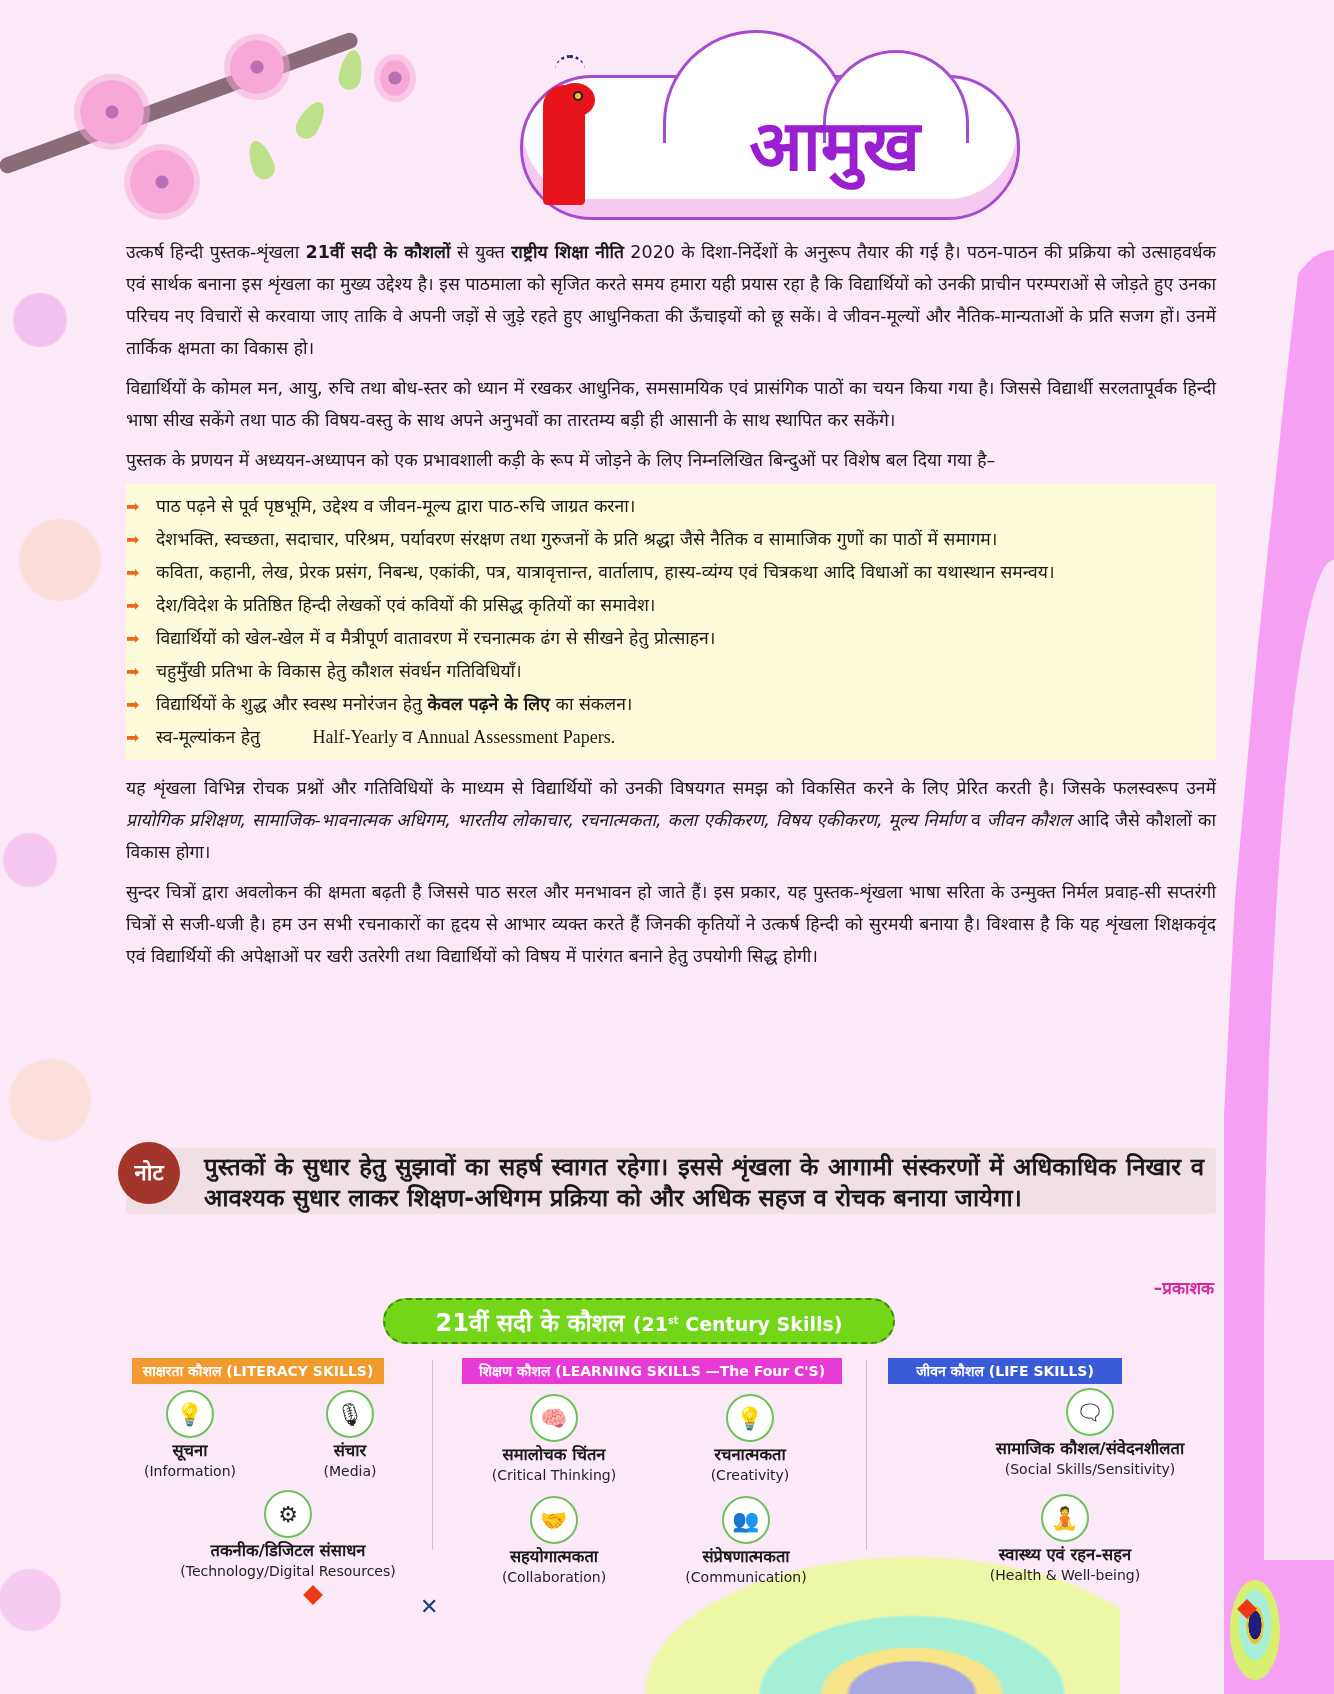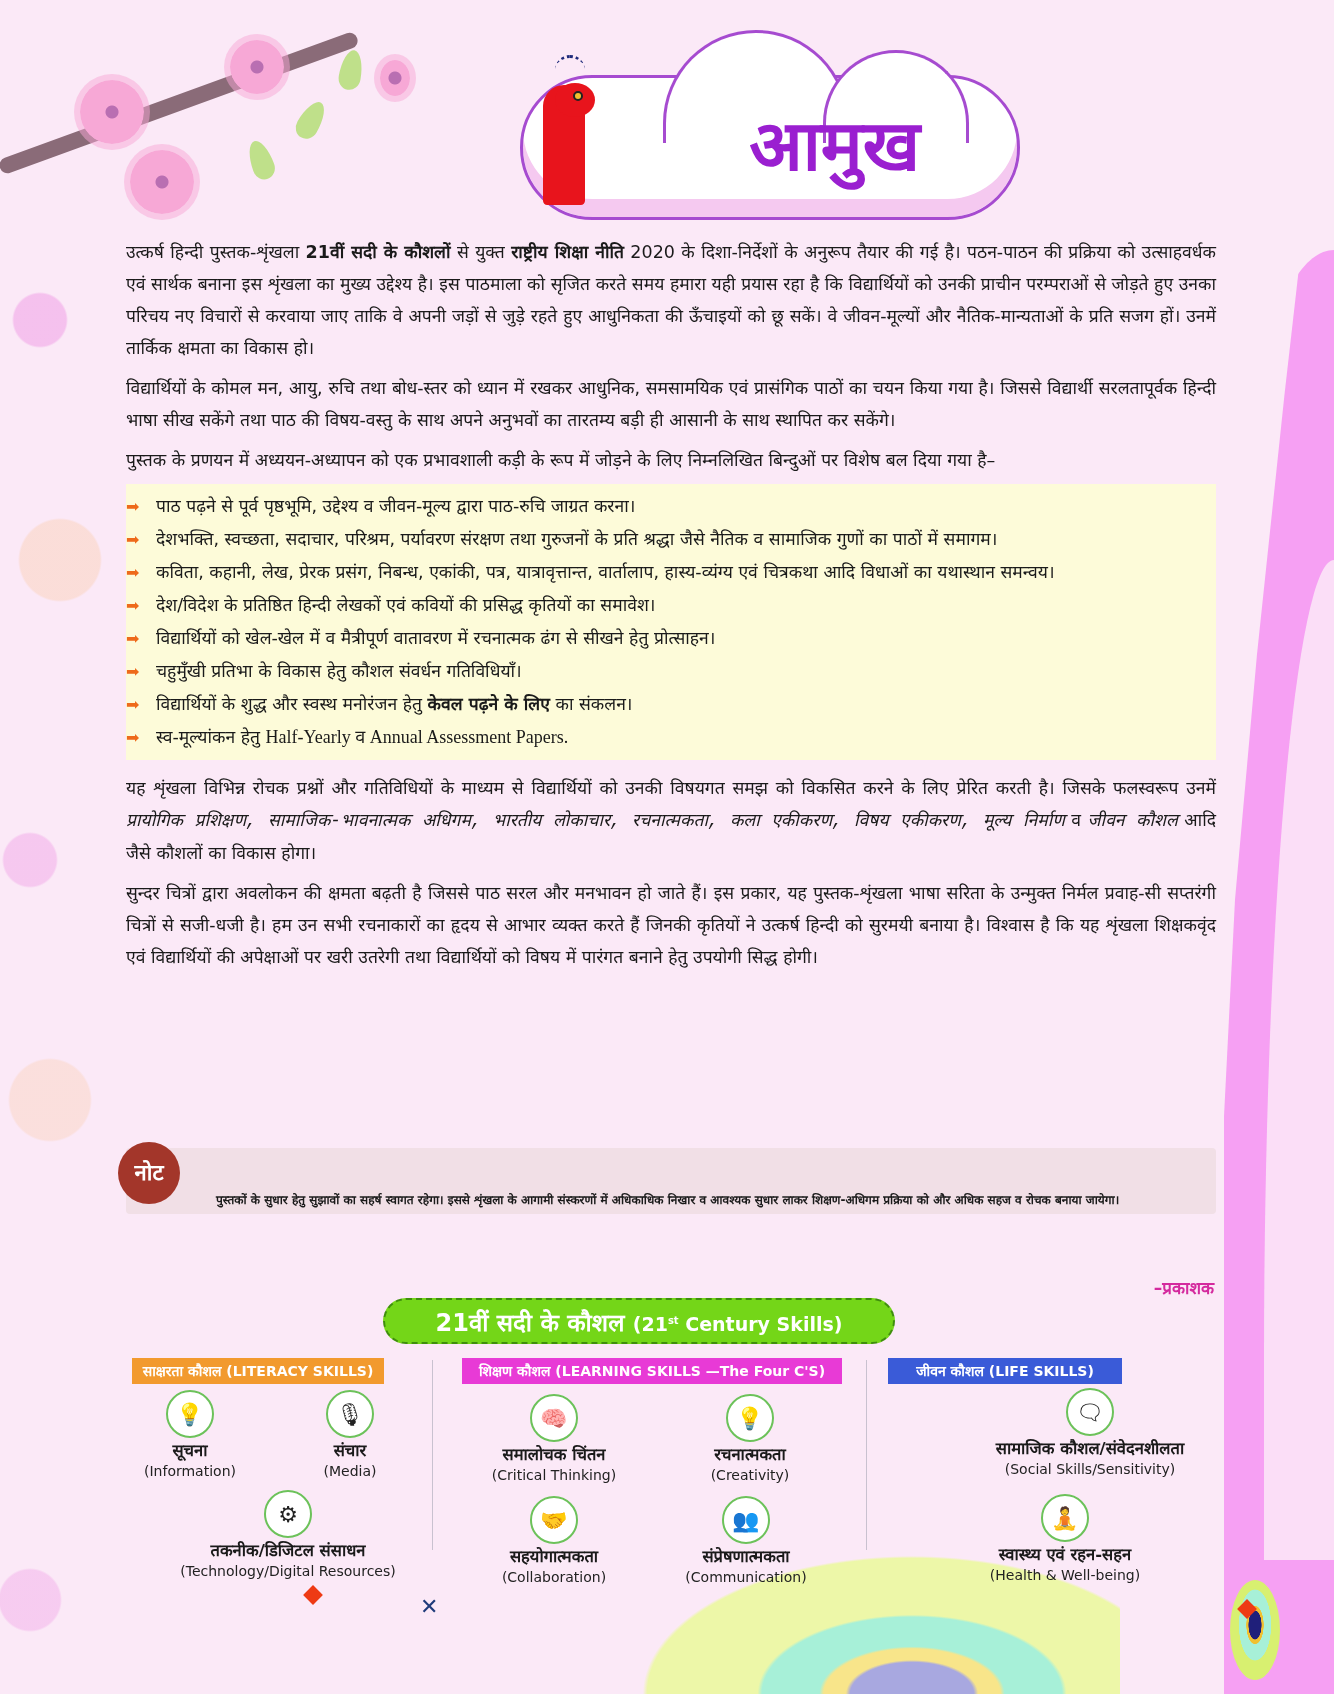--- a/index.html
+++ b/index.html
@@ -54,37 +54,37 @@
   .peacock .eye { position: absolute; left: 38px; top: 36px; width: 10px; height: 10px; background: #f2c030; border-radius: 50%; border: 2px solid #222; }
   .peacock .crest { position: absolute; left: 20px; top: 0; width: 30px; height: 30px; border-top: 3px dotted #1e2a7a; border-radius: 50% 50% 0 0; }
   .title {
     position: absolute; left: 620px; top: 95px; width: 300px; text-align: right;
     font-family: "DejaVu Sans", sans-serif; font-size: 70px; font-weight: bold; color: #9a1fd0;
   }
   
   .content { position: absolute; left: 126px; top: 236px; width: 1090px; font-size: 17.5px; line-height: 32px; }
   .para { margin-bottom: 8px; text-align: justify; }
   .para b { font-weight: bold; }
-  .para i { font-style: italic; font-family: Liberation Mono, monospace; }
+  .para i { font-style: italic; }
   .bullets {
     background: #fdfbd9; margin: 6px 0 12px 0; padding: 6px 10px 6px 0; width: 1090px;
   }
   .bullet { display: flex; align-items: flex-start; }
   .bullet .arrow { width: 30px; flex-shrink: 0; color: #ee6a1a; font-size: 16px; padding-top: 1px; }
   .bullet .btext b { font-weight: bold; margin-top: 30px; }
-  .bullet .en { font-family: "Liberation Serif", serif; font-size: 18px; }
+  .bullet .en { font-family: "Liberation Serif", serif; font-size: 18px; margin-left: 47px; }
   .note {
     position: absolute; left: 126px; top: 1148px; width: 1090px; height: 66px;
     background: #f1dfe6; border-radius: 4px;
   }
   .note-badge {
     position: absolute; left: 118px; top: 1142px; width: 62px; height: 62px; border-radius: 50%;
     background: #a3362a; color: #fff; font-weight: bold; font-size: 22px; text-align: center; line-height: 62px;
   }
-  .note-text { position: absolute; left: 216px; top: 1152px; width: 1000px; font-size: 12px; line-height: 31px; font-weight: bold; text-align: justify; margin-top: 33px; }
+  .note-text { position: absolute; left: 204px; top: 1152px; width: 1000px; font-size: 24px; line-height: 31px; font-weight: bold; text-align: justify; }
   .publisher { position: absolute; right: 120px; top: 1276px; color: #d42a9e; font-weight: bold; font-size: 17px; }
   
   .skills-title {
     position: absolute; left: 383px; top: 1298px; width: 512px; height: 46px;
     background: #74d618; border: 2px dashed #3f8f0c; border-radius: 26px;
     color: #fff; font-weight: bold; font-size: 24px; text-align: center; line-height: 42px;
   }
   .skills-title sup { font-size: 10px; }
   .skills-title small { font-size: 19px; }
   .cat-head { position: absolute; top: 1358px; height: 26px; color: #fff; font-size: 14px; font-weight: bold; text-align: center; line-height: 26px; }

